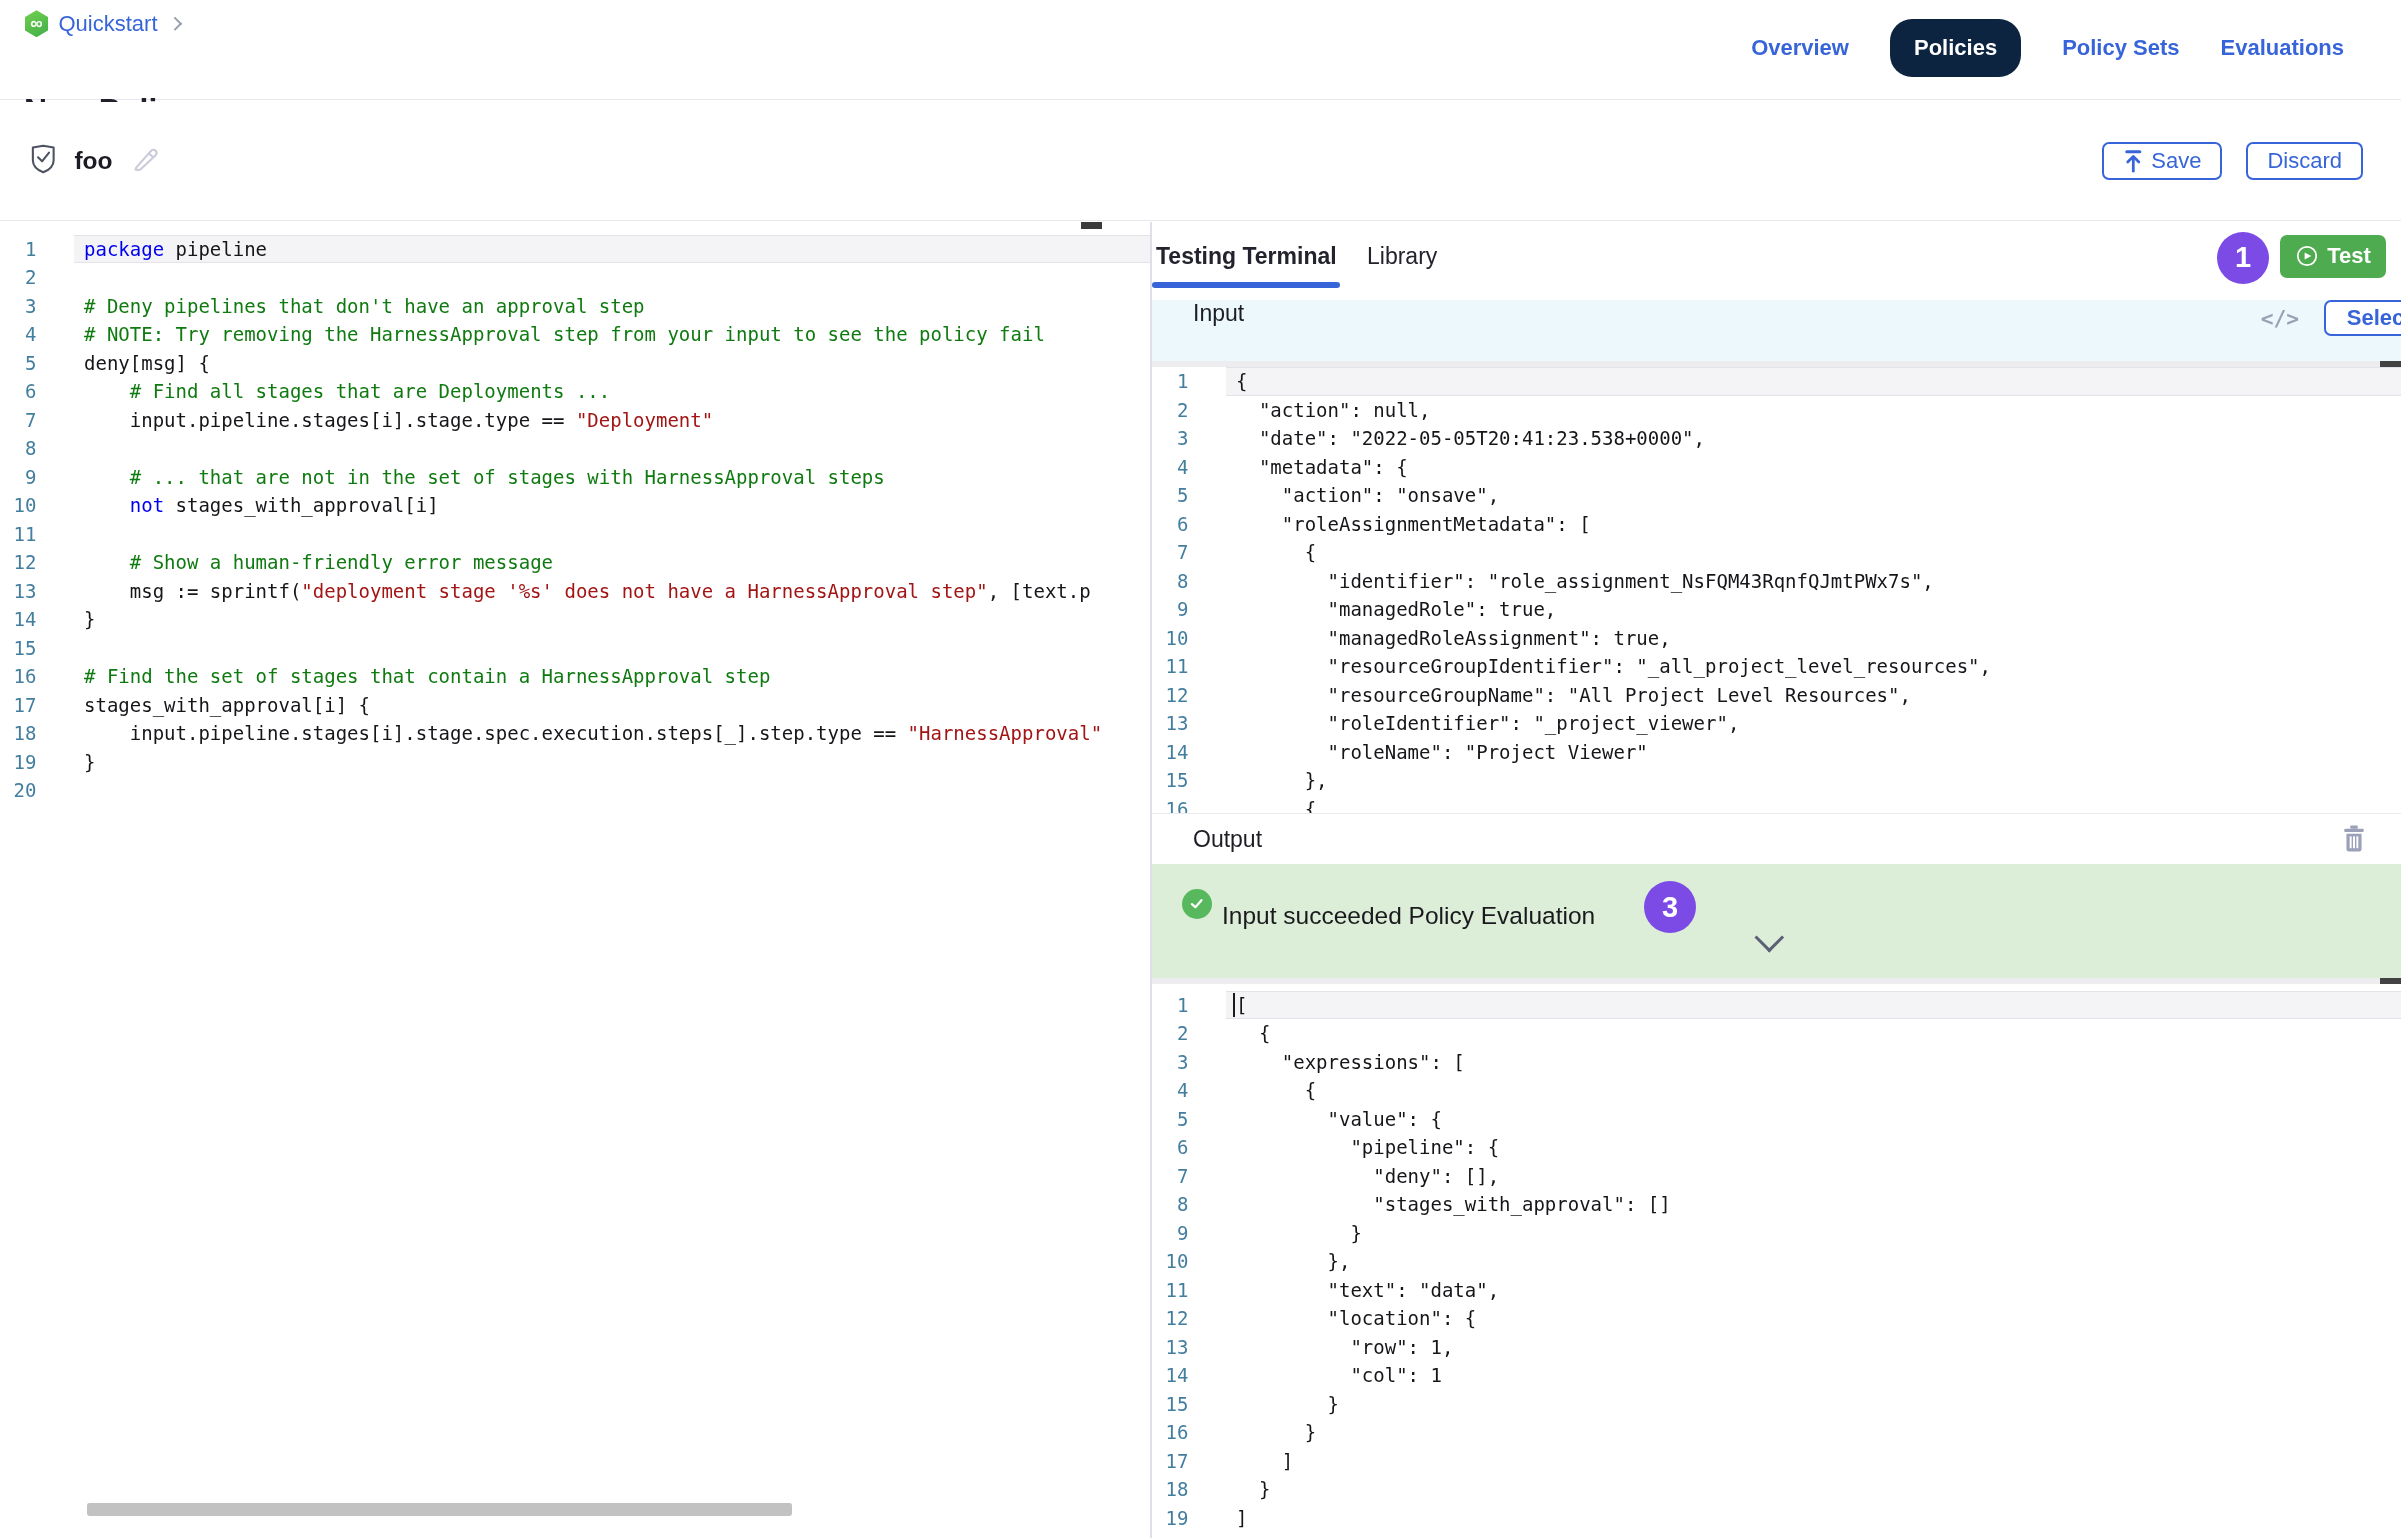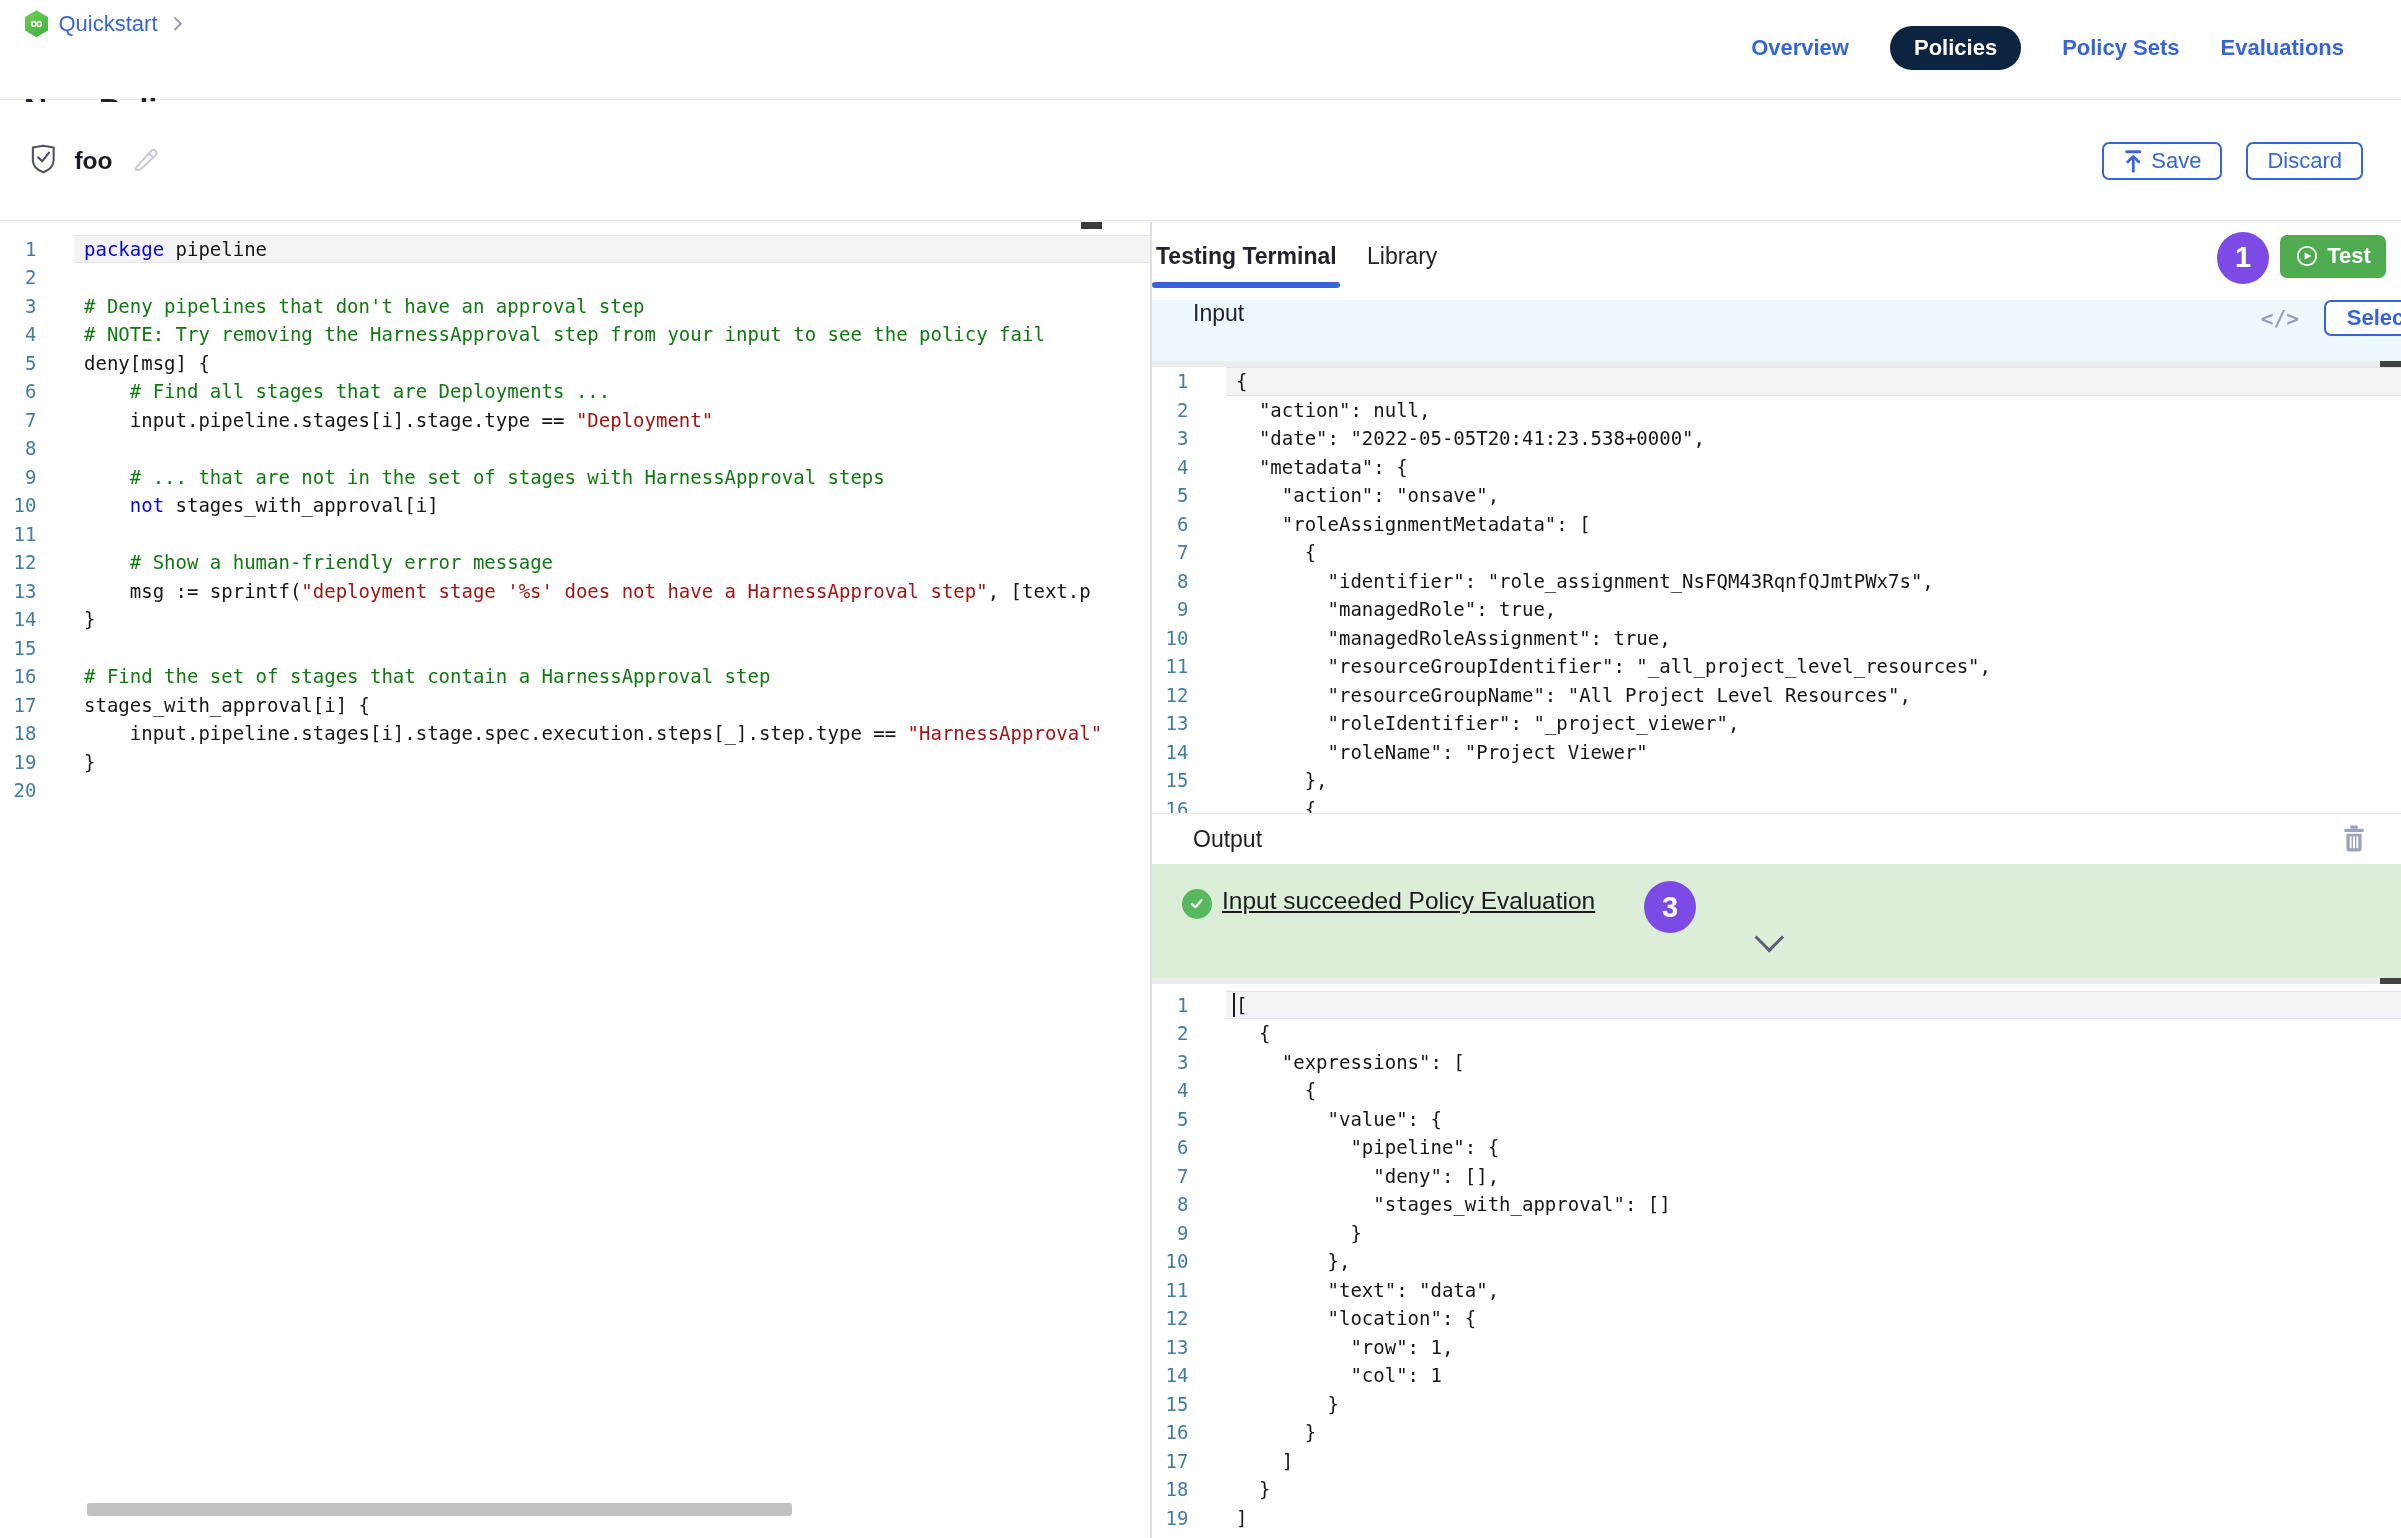--- a/index.html
+++ b/index.html
@@ -13,21 +13,21 @@
   .hexagon { width:25px; height:27px; display:flex; align-items:center; justify-content:center;
              background:linear-gradient(150deg,#74d04f,#3fae49); color:#fff; font-weight:700; font-size:17.4px;
              clip-path:polygon(50% 0,96% 25%,96% 75%,50% 100%,4% 75%,4% 25%); border-radius:3.2px; }
   .crumblink { color:#3765d9; font-size:22px; font-weight:500; text-decoration:none; cursor:pointer; }
   .crumb-chev { width:9.5px; height:9.5px; border-right:2.4px solid #98a0b0; border-bottom:2.4px solid #98a0b0;
                 transform:rotate(-45deg); margin-left:3.2px; }
   .ptitle { position:absolute; left:24px; top:44px; font-size:32px; font-weight:700; color:#21212b;margin-top:48px; }
 
   .topnav { position:absolute; right:57px; top:26px; height:44px; display:flex; align-items:center; gap:41px; }
   .navlink { font-size:22px; font-weight:600; color:#3765d9; cursor:pointer; }
-  .navpill { background:#0d2440; color:#ffffff; border-radius:22px; height:44px; display:flex;
+  .navpill { background:#0d2440; color:#ffffff; border-radius:22px; height:58px; display:flex;
              align-items:center; padding:0 24px; }
 
   
   .tbar { position:absolute; left:0; top:102px; width:2401px; height:119px; background:#fff;
           border-bottom:1.6px solid #e7e7ee; }
   .policyid { position:absolute; left:28.5px; top:0; height:117px; display:flex; align-items:center; gap:17.4px; }
   .pname { font-size:24.5px; font-weight:700; color:#1b1b24; }
   .tbtns { position:absolute; right:38px; top:0; height:117px; display:flex; align-items:center; gap:24px; }
   .obtn { height:38px; border:2px solid #3765d9; border-radius:7.1px; background:#fff; color:#3765d9;
           font-size:22px; font-weight:500; display:flex; align-items:center; gap:8px; padding:0 19px;
@@ -82,21 +82,21 @@
   .hstrip { position:relative; width:100%; height:6.3px; background:#ededf0; }
   .hthumb { position:absolute; right:0; top:0; width:20.6px; height:6.3px; background:#424242; }
 
   .outhdr { position:absolute; left:0; top:591px; width:1249px; height:51px; background:#fff;
             border-top:1.6px solid #eaeaef; display:flex; align-items:center; }
   .trash { position:absolute; right:35px; top:11px; cursor:pointer; }
 
   .banner { position:absolute; left:0; top:642px; width:1249px; height:114px; background:#dcedd8; }
   .chkcircle { position:absolute; left:30px; top:25px; width:30px; height:30px; border-radius:50%;
                background:#58b85d; display:flex; align-items:center; justify-content:center; }
-  .bannertext { position:absolute; left:70px; top:23px; font-size:24.5px; color:#1a1a1e;text-decoration:underline; }
+  .bannertext { position:absolute; left:70px; top:38px; font-size:24.5px; color:#1a1a1e; }
   .chevdown { position:absolute; left:607px; top:63px; width:20.6px; height:20.6px;
               border-right:3.6px solid #5b6076; border-bottom:3.6px solid #5b6076; transform:rotate(45deg); cursor:pointer; }
 
   .outeditor { position:absolute; left:0; top:756px; width:1249px; height:560px; overflow:hidden; background:#fff; }
   .outeditor .lines { padding-top:6.3px; }
 </style>
 </head>
 <body>
 
 <div class="hdr">

